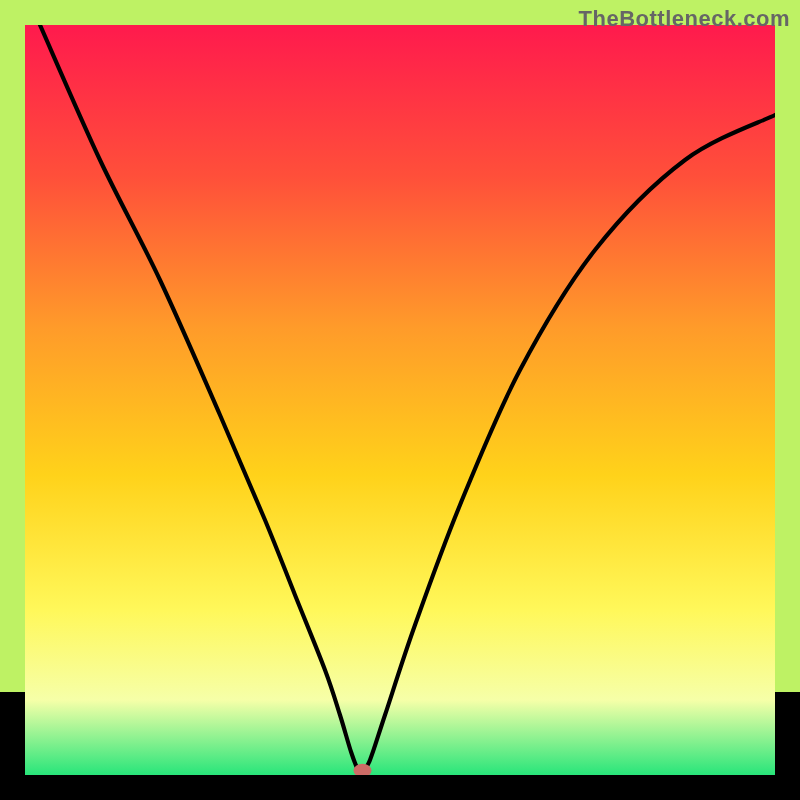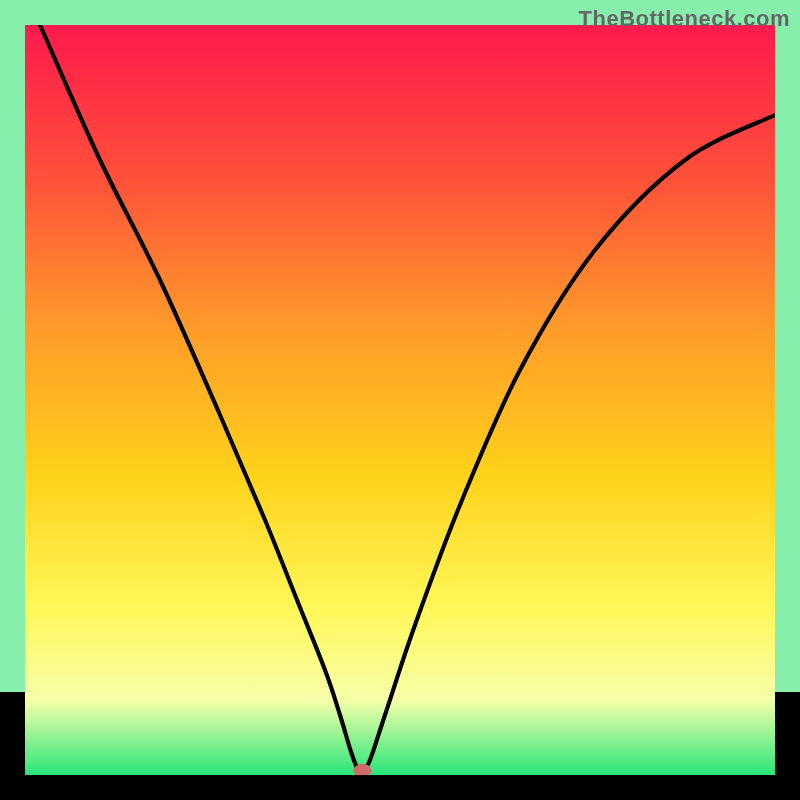--- a/index.html
+++ b/index.html
@@ -7,21 +7,21 @@
     padding: 0;
     width: 800px;
     height: 800px;
     background: #000;
     font-family: Arial, Helvetica, sans-serif;
   }
   .frame {
     position: relative;
     width: 800px;
     height: 692px;
-    background: #86efac;
+    background: #bef264;
   }
   .watermark {
     position: absolute;
     top: 6px;
     right: 10px;
     color: #666;
     font-size: 22px;
     font-weight: bold;
     letter-spacing: 0.5px;
     z-index: 10;

